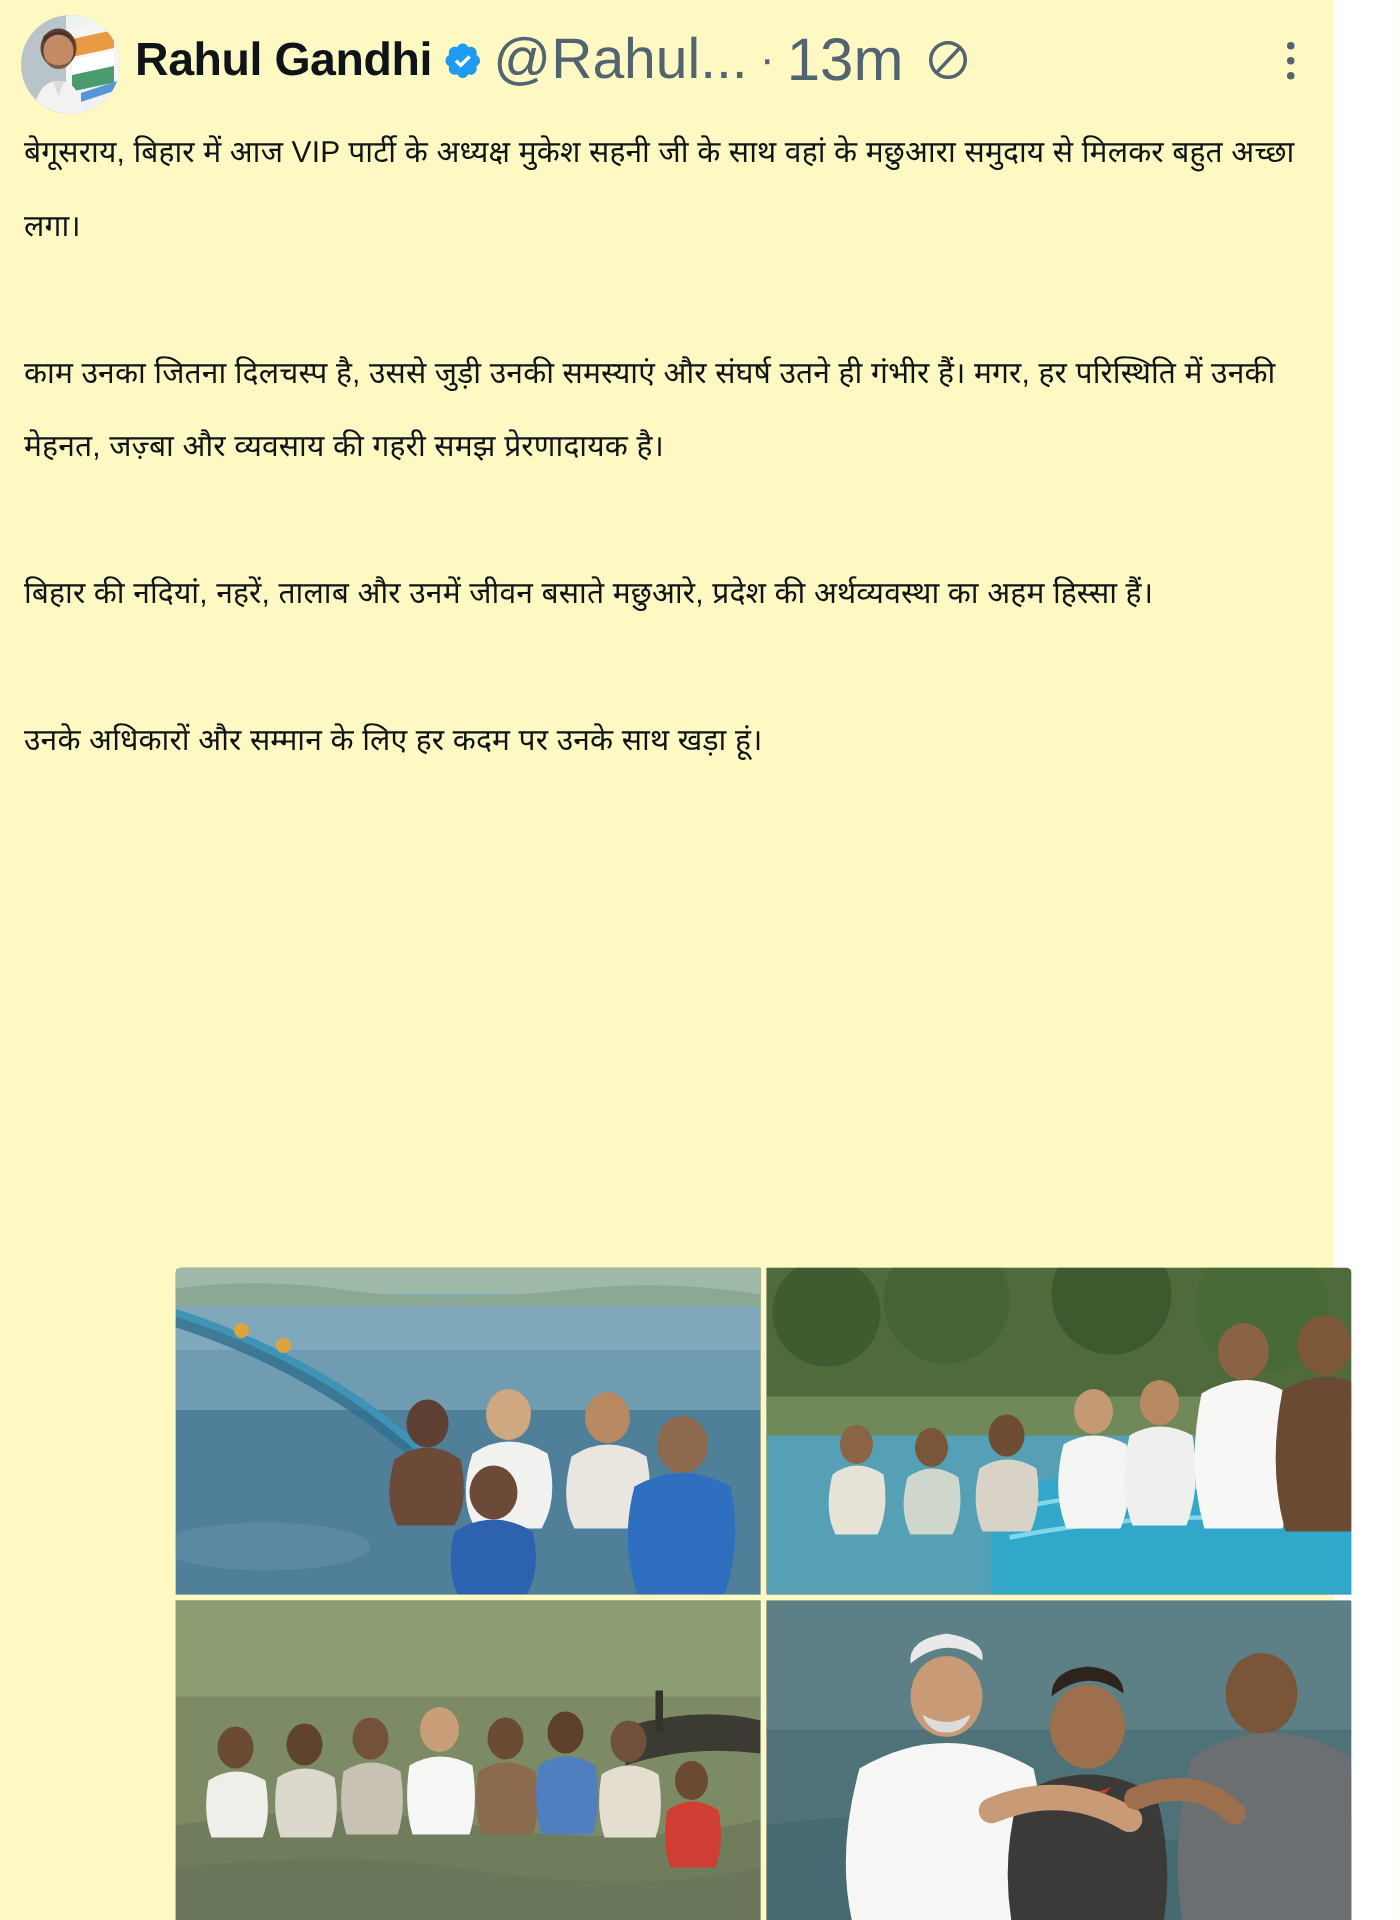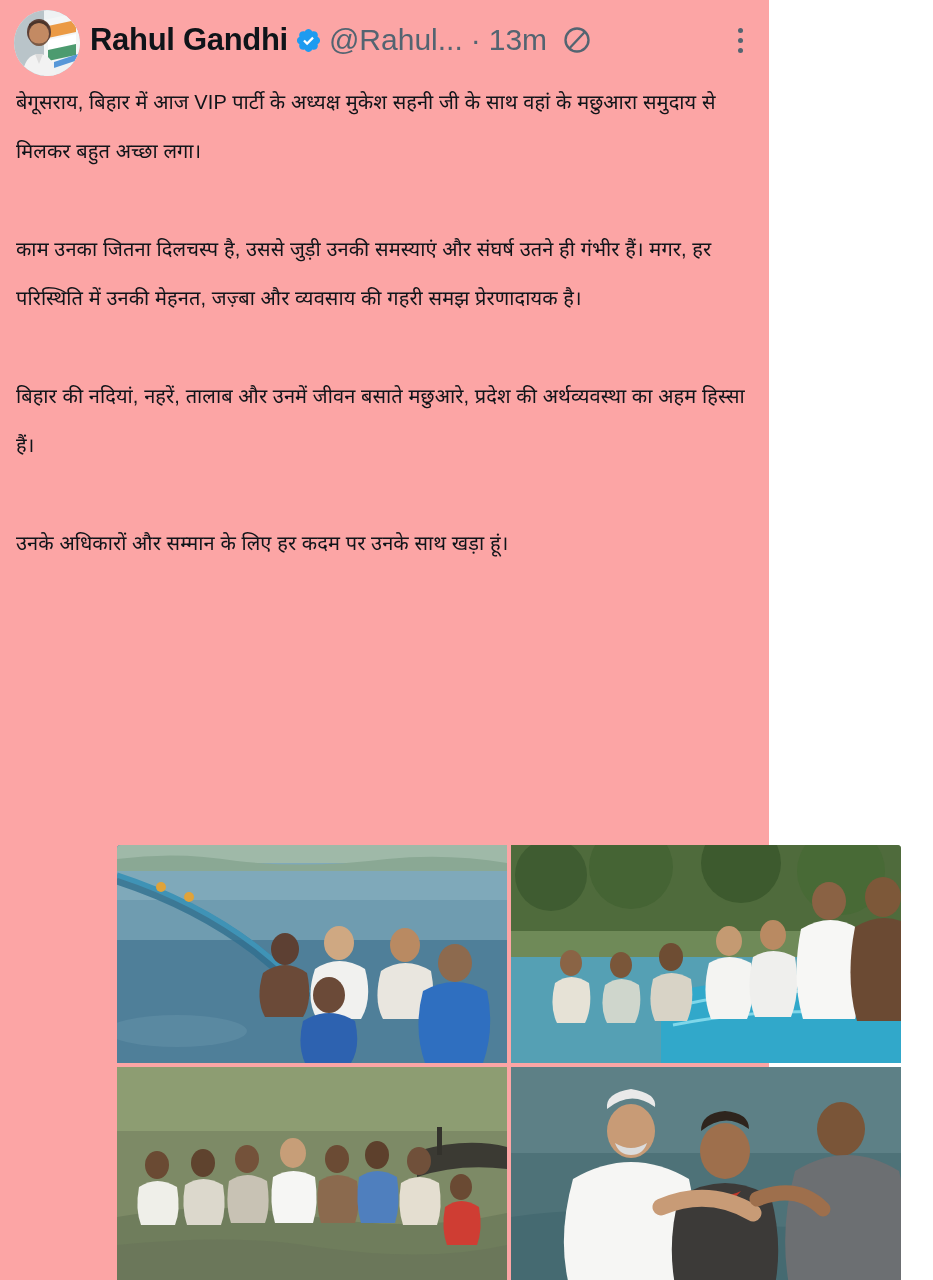--- a/index.html
+++ b/index.html
@@ -4,25 +4,25 @@
 <style>
   * { box-sizing: border-box; margin: 0; padding: 0; }
   html, body {
     width: 933px;
     height: 1280px;
     background: #ffffff;
     font-family: "Liberation Sans", sans-serif;
     overflow: hidden;
   }
   .tweet {
-    width: 769px;
+    width: 889px;
     height: 1280px;
     position: relative;
     padding: 10px 14px 0 14px;
-    background: #fca5a5;
+    background: #fef9c3;
   }
 
   
   .header {
     display: flex;
     align-items: flex-start;
     gap: 10px;
     height: 66px;
   }
   .avatar {
@@ -51,31 +51,31 @@
     letter-spacing: -0.3px;
     white-space: nowrap;
   }
   .verified {
     width: 27px;
     height: 27px;
     flex: 0 0 27px;
     display: inline-block;
   }
   .handle {
-    font-size: 30px;
+    font-size: 38px;
     color: #536471;
     white-space: nowrap;
   }
   .dot-sep {
     font-size: 30px;
     color: #536471;
     padding: 0 1px;
   }
   .timestamp {
-    font-size: 30px;
+    font-size: 40px;
     color: #536471;
     white-space: nowrap;
   }
   .circle-slash {
     width: 30px; height: 30px;
     flex: 0 0 30px;
     margin-left: 8px;
   }
   .more-btn {
     margin-left: auto;

